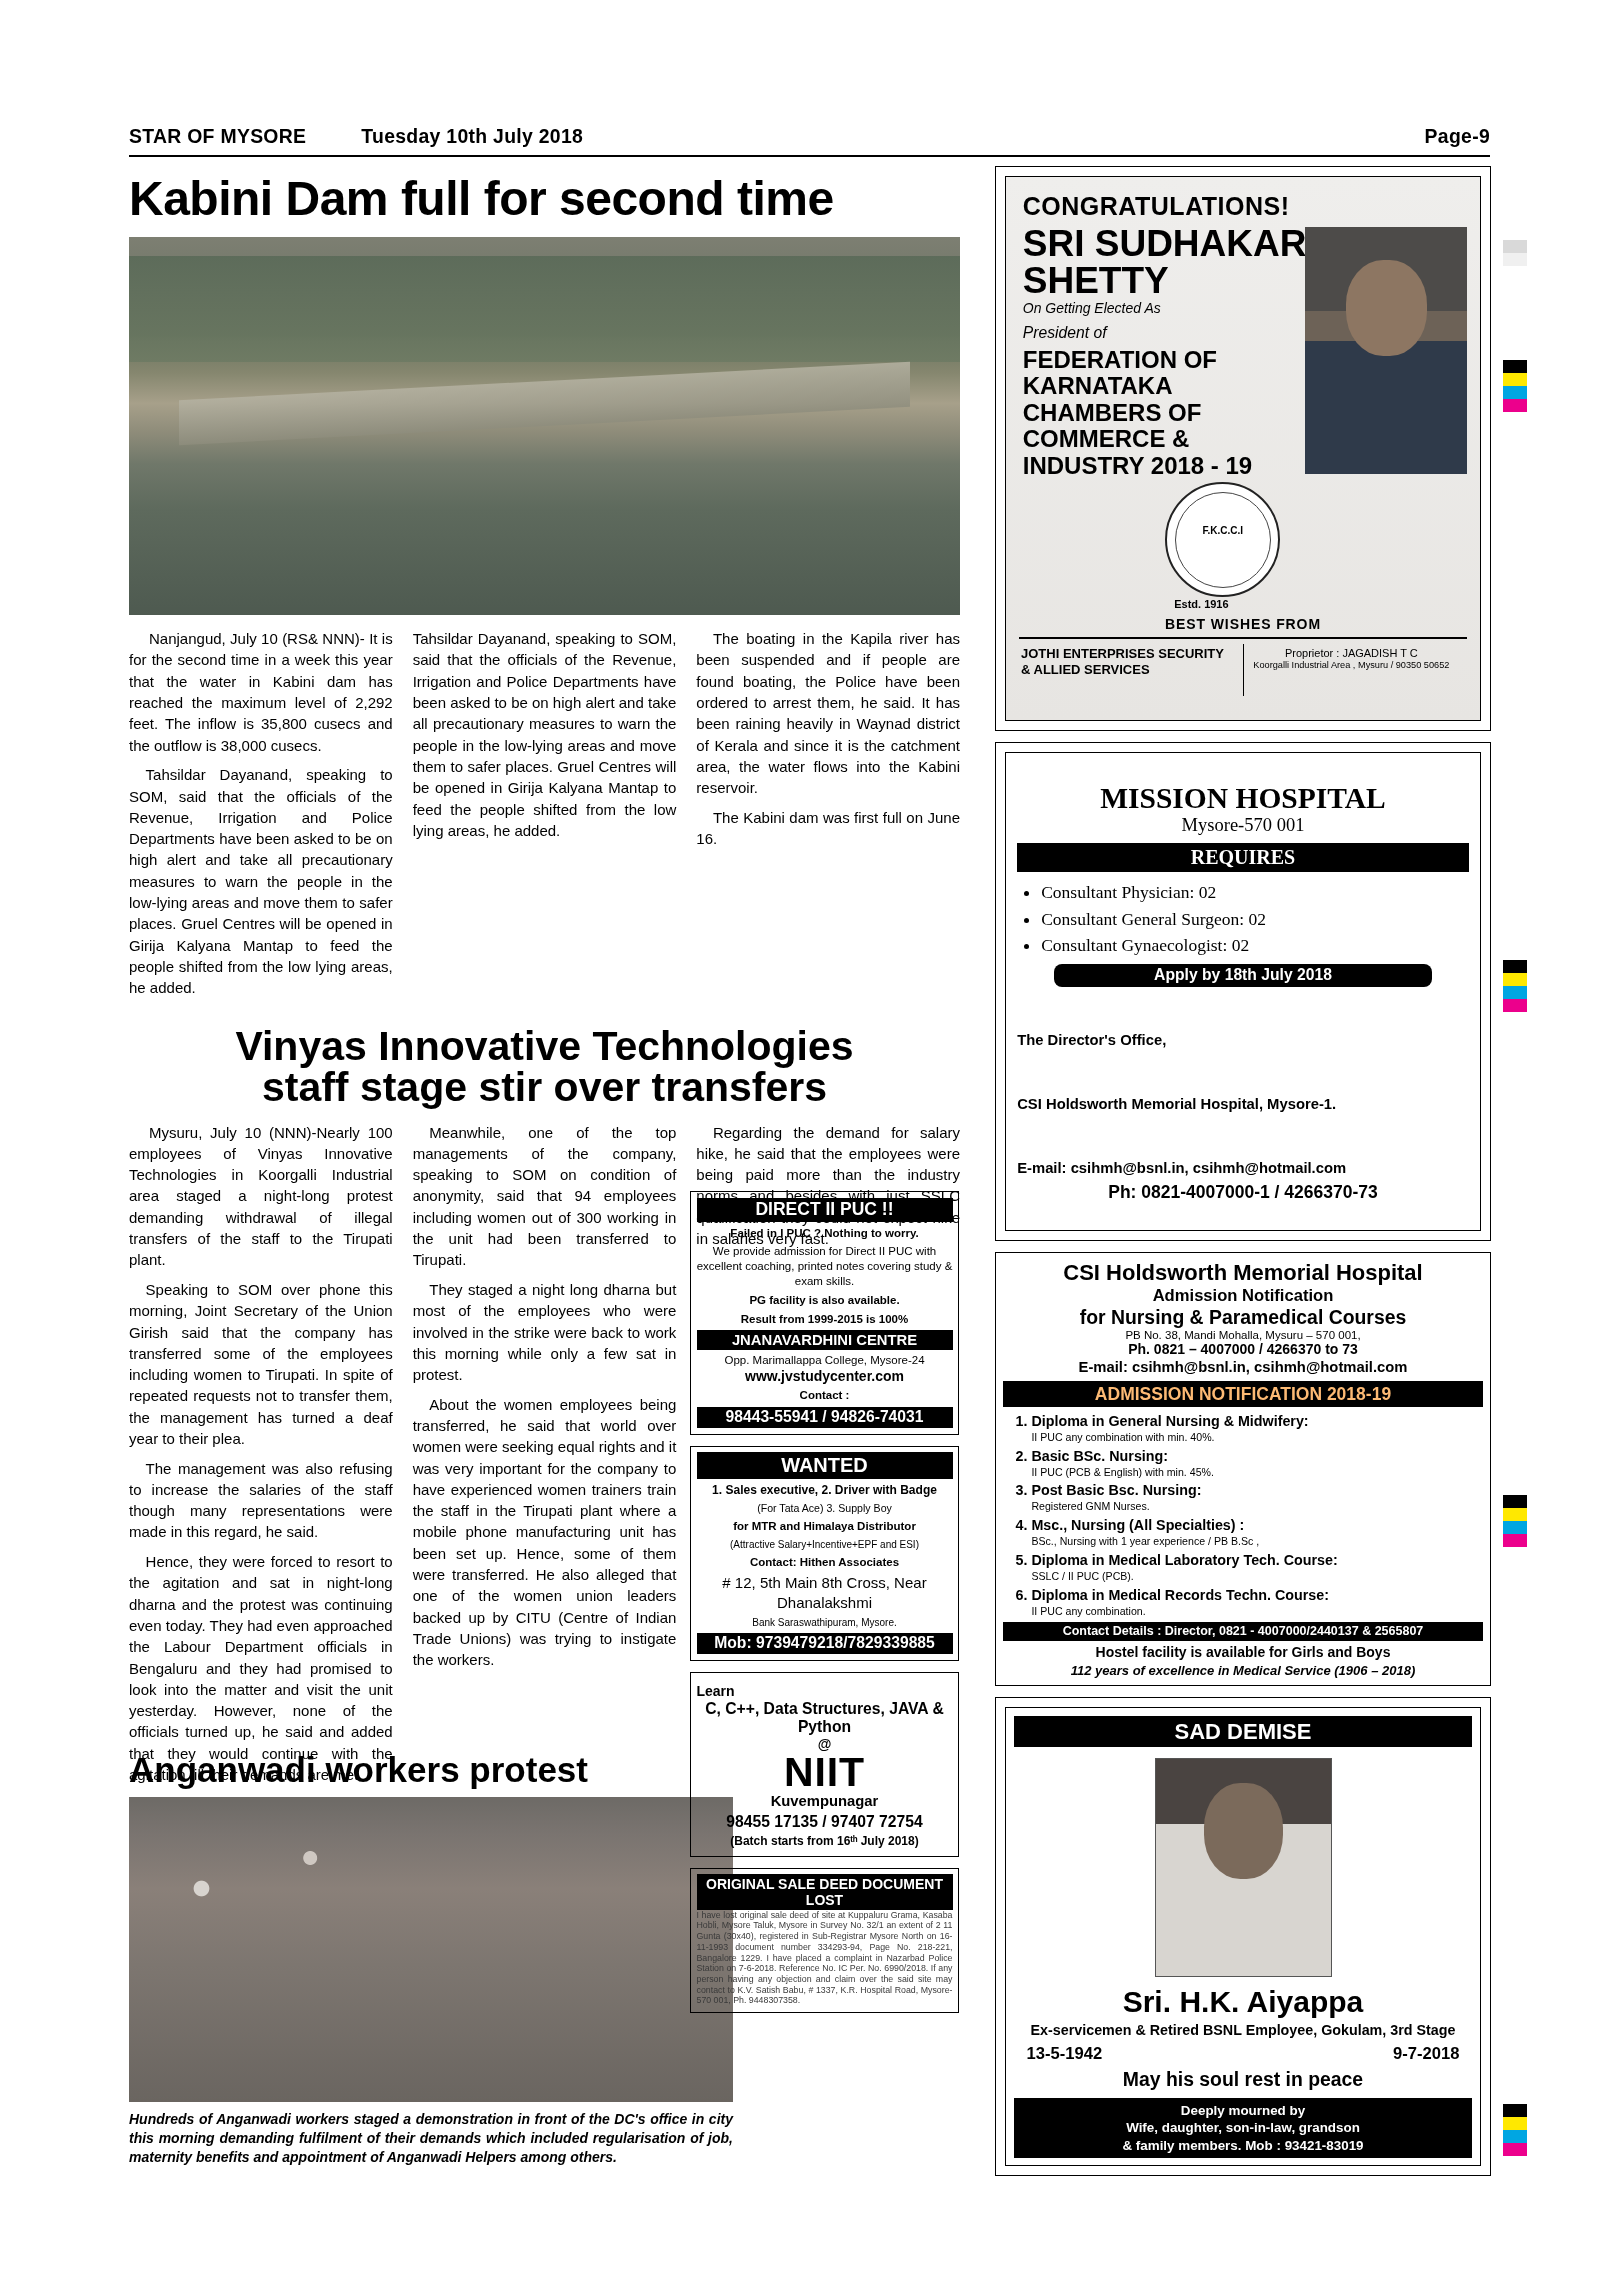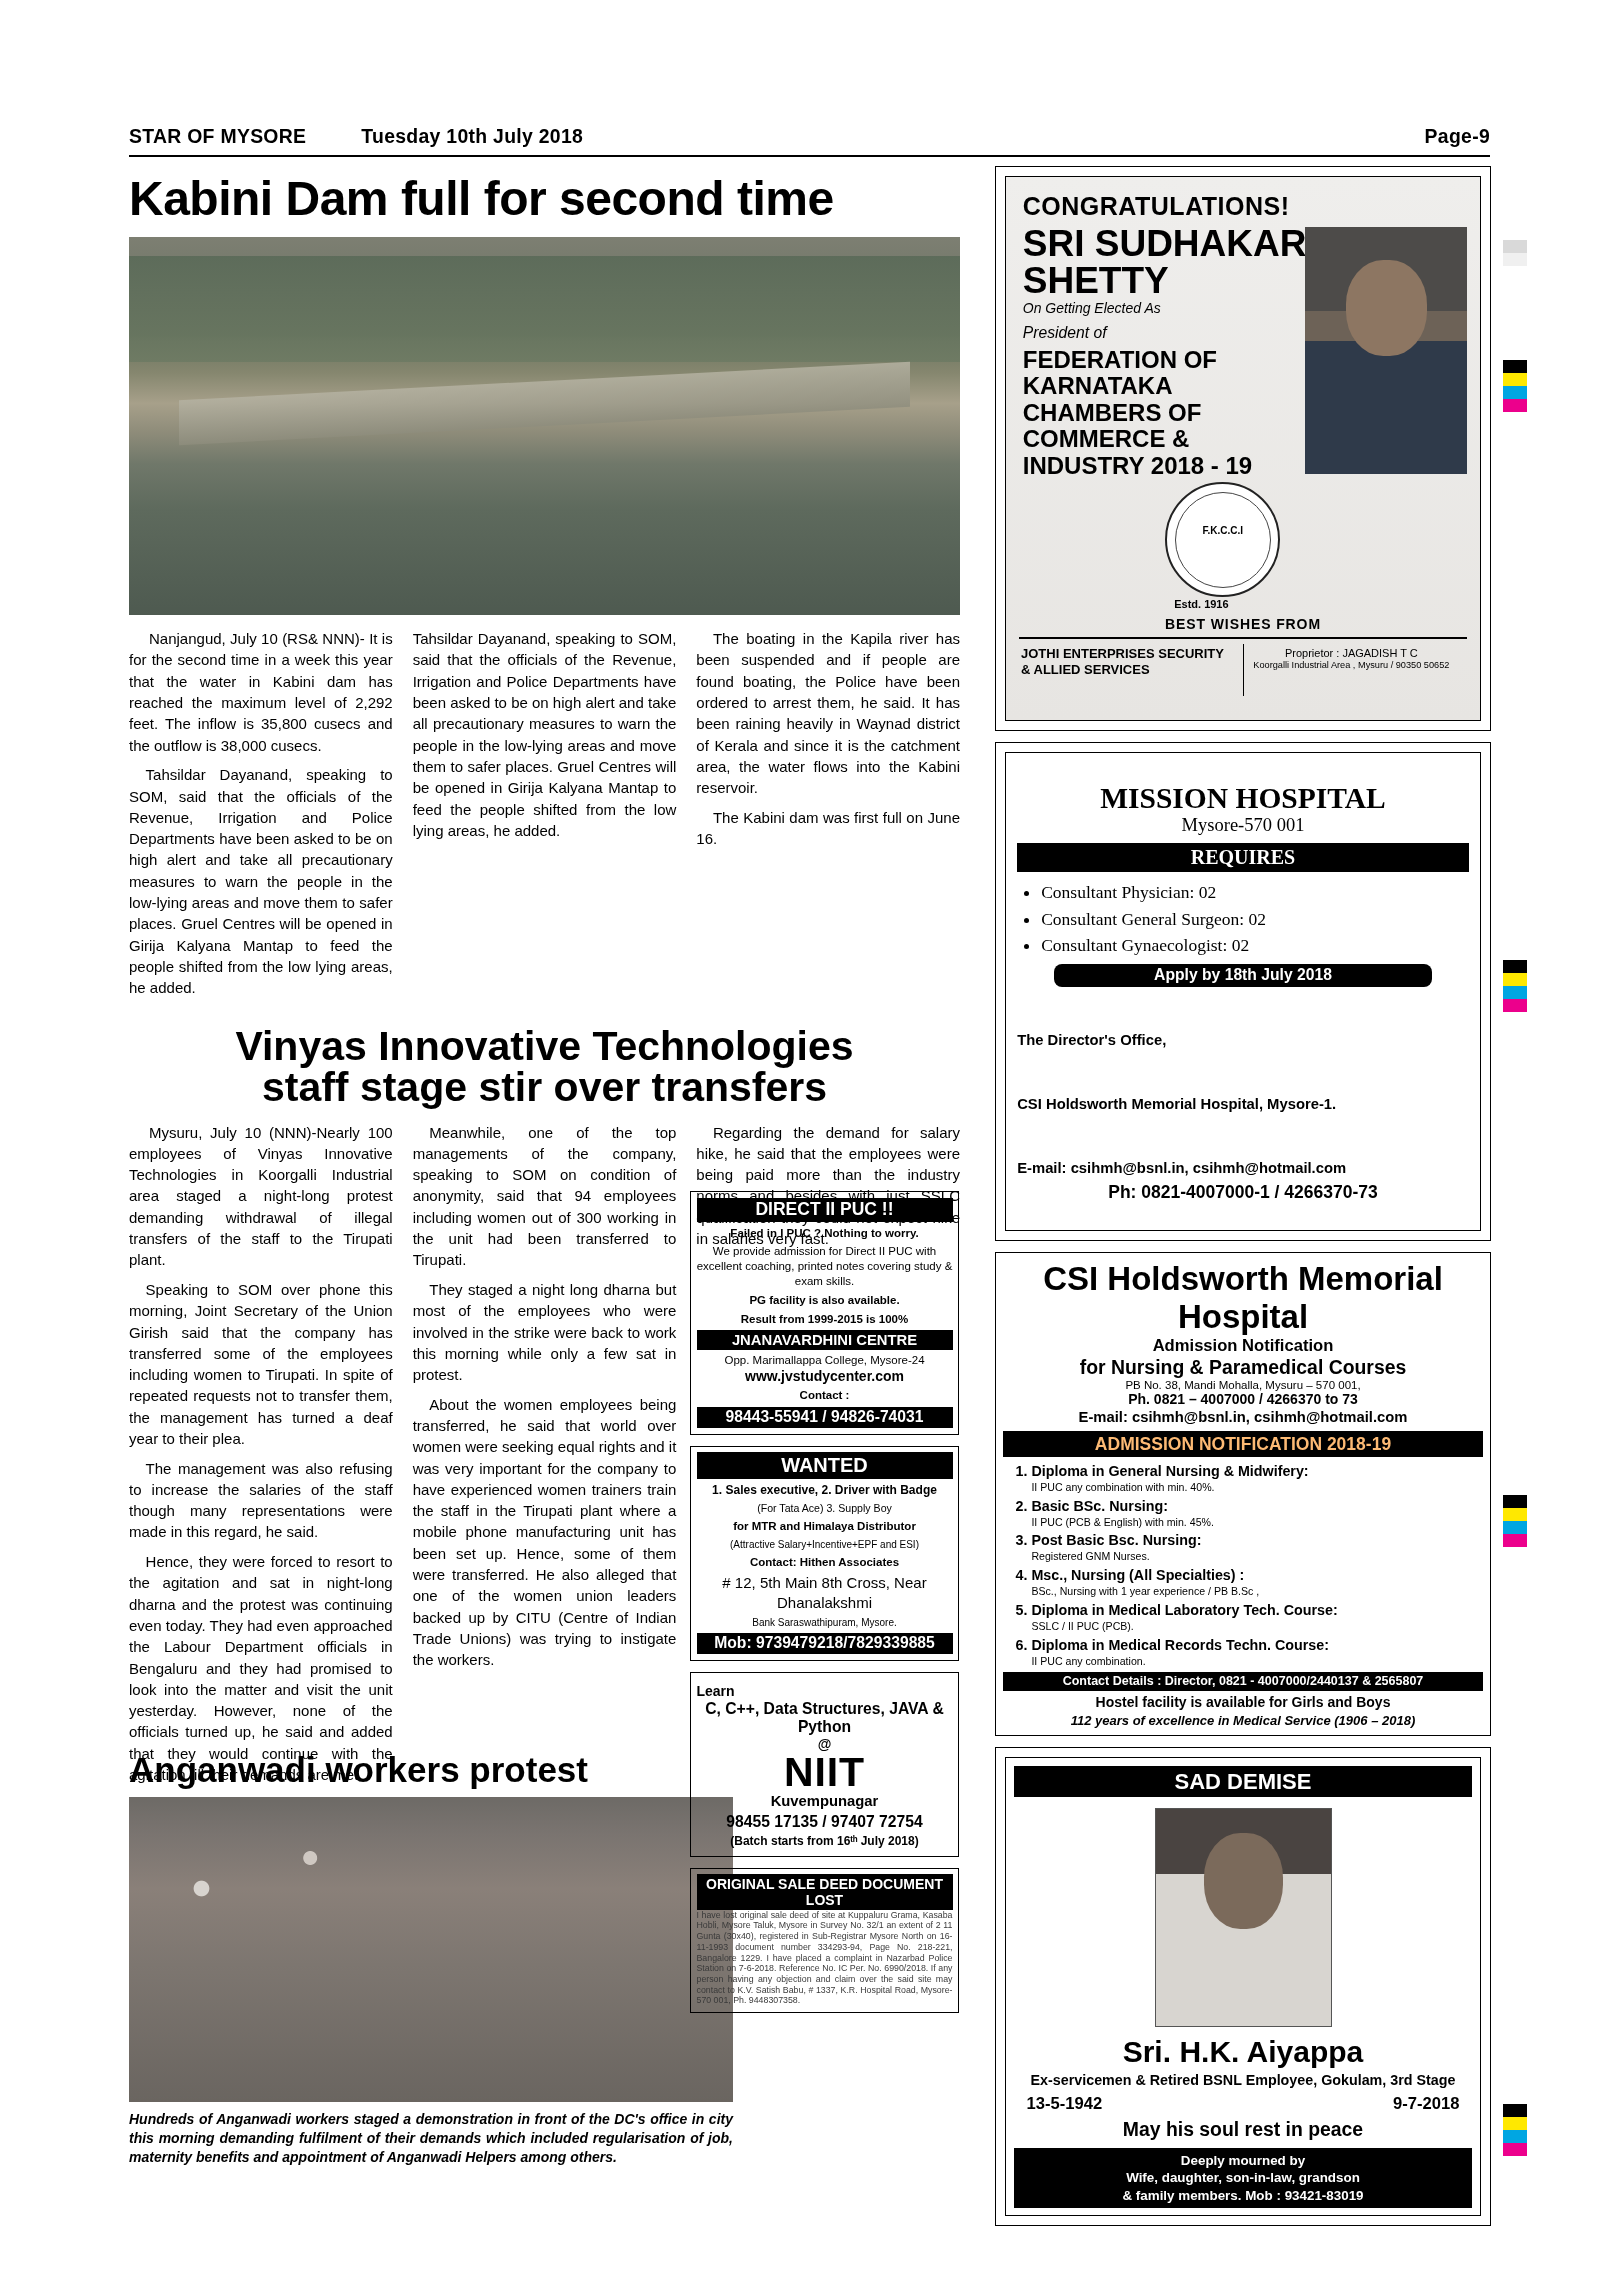--- a/index.html
+++ b/index.html
@@ -81,21 +81,21 @@
   .ad2 .loc{text-align:center;font-size:18.5px;font-family:"Liberation Serif",serif;}
   .ad2 .req{background:#000;color:#fff;text-align:center;font-size:20px;font-weight:bold;margin:7.4px 0;padding:2.8px 0;
      font-family:"Liberation Serif",serif;}
   .ad2 ul{margin:5.5px 0 5.5px 24px;padding:0;font-family:"Liberation Serif",serif;font-size:17.5px;line-height:1.5;}
   .ad2 .apply{background:#000;color:#fff;text-align:center;font-size:15.7px;font-weight:bold;border-radius:8px;padding:2.8px 0;margin:5.5px 37px;}
   .ad2 .cx{text-align:left;font-size:14.8px;line-height:1.35;font-weight:bold;margin-top:44px;}
   .ad2 .ph{text-align:center;font-size:17.5px;font-weight:bold;margin-top:2.8px;}
 
   
   .ad3{padding:7.4px;box-sizing:border-box;}
-  .ad3 .t1{text-align:center;font-size:33px;font-weight:bold;}
+  .ad3 .t1{text-align:center;font-size:22px;font-weight:bold;}
   .ad3 .t2{text-align:center;font-size:16.6px;font-weight:bold;}
   .ad3 .t3{text-align:center;font-size:19.4px;font-weight:bold;}
   .ad3 .t4{text-align:center;font-size:11.5px;}
   .ad3 .t5{text-align:center;font-size:14px;font-weight:bold;}
   .ad3 .email{text-align:center;font-size:14.8px;font-weight:bold;margin-top:1.8px;}
   .ad3 .bar{background:#000;color:#fdba74;text-align:center;font-weight:bold;font-size:17.5px;padding:2.8px 0;margin:5.5px 0;}
   .ad3 ol{margin:3.7px 0 3.7px 28px;padding:0;font-size:14.3px;line-height:1.25;font-weight:bold;}
   .ad3 ol li{margin-bottom:3.7px;}
   .ad3 ol li span.sm{display:block;font-size:10.6px;font-weight:normal;}
   .ad3 .cdet{background:#000;color:#fff;text-align:center;font-size:12.5px;font-weight:bold;padding:2.8px 1.8px;}

